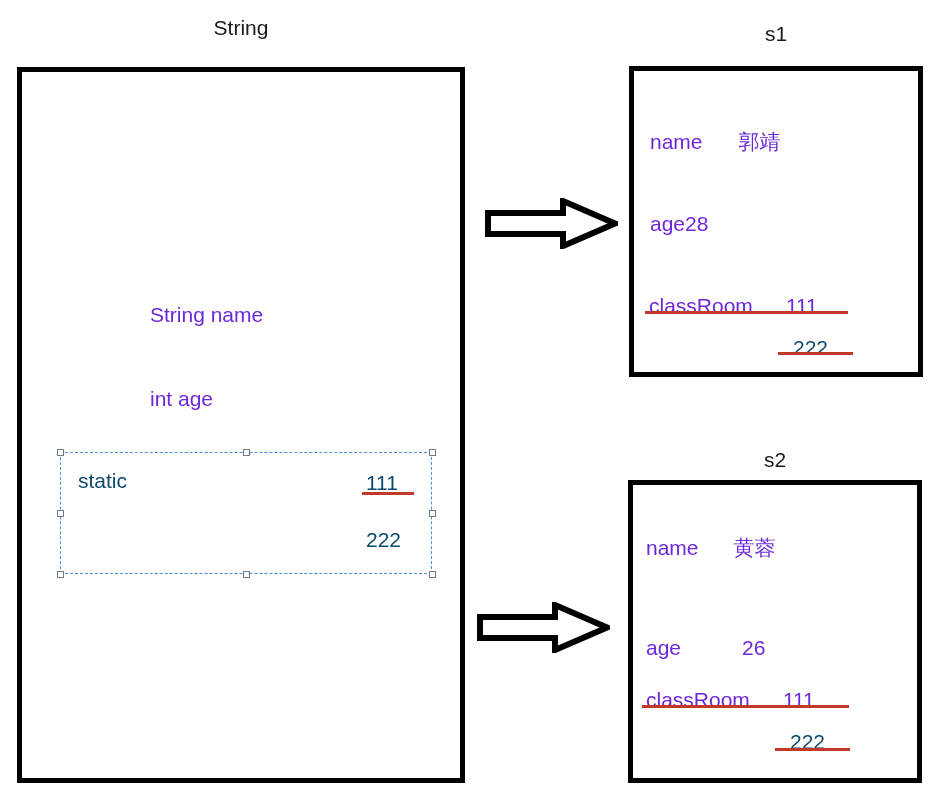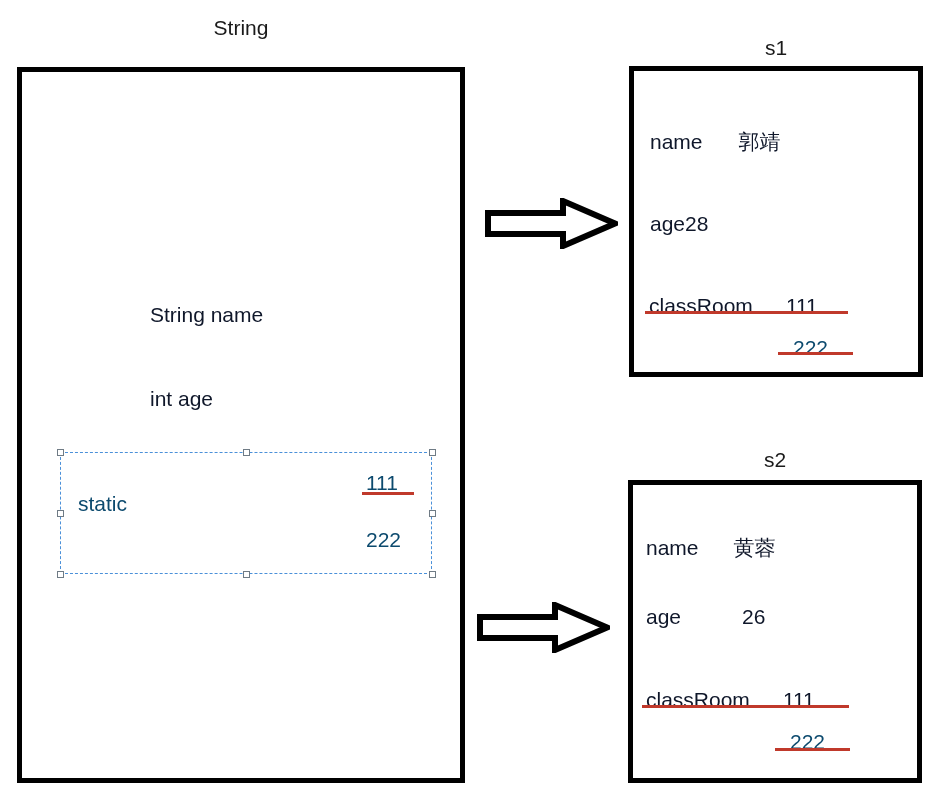--- a/index.html
+++ b/index.html
@@ -36,21 +36,21 @@
   .row {
     position: absolute;
     font-size: 21px;
     color: #1a1a1a;
     white-space: nowrap;
     display: flex;
     align-items: baseline;
   }
 
   .red { color: #0c4a6e; }
-  .blk { color: #0f172a; }
+  .blk { color: #6d28d9; }
 
   
   .strike {
     position: absolute;
     height: 3px;
     background: #c0392b;
   }
 
   
   .selection {
@@ -94,35 +94,35 @@
     <div class="handle" style="left:-4px;  top:-4px;"></div>
     <div class="handle" style="left:182px; top:-4px;"></div>
     <div class="handle" style="left:368px; top:-4px;"></div>
     <div class="handle" style="left:-4px;  top:57px;"></div>
     <div class="handle" style="left:368px; top:57px;"></div>
     <div class="handle" style="left:-4px;  top:118px;"></div>
     <div class="handle" style="left:182px; top:118px;"></div>
     <div class="handle" style="left:368px; top:118px;"></div>
   </div>
 
-  <div class="row" style="left:78px; top:492px;">
+  <div class="row" style="left:78px; top:469px;">
     <span class="red">static</span>
   </div>
 
 
   <div class="row" style="left:366px; top:471px;">
     <span class="red">111</span>
   </div>
   <div class="strike" style="left:362px; top:492px; width:52px;"></div>
 
   <div class="row" style="left:366px; top:528px;">
     <span class="red">222</span>
   </div>
 
-  <div class="box-title" style="left:629px; top:36px; width:294px;">s1</div>
+  <div class="box-title" style="left:629px; top:22px; width:294px;">s1</div>
 
   <div class="uml-box" style="left:629px; top:66px; width:294px; height:311px;"></div>
 
   <div class="row" style="left:650px; top:128px;">
     <span class="blk">name</span>
     <span class="blk" style="margin-left:36px;">郭靖</span>
   </div>
 
   <div class="row" style="left:650px; top:212px;">
     <span class="blk">age</span>
@@ -144,21 +144,21 @@
 
   <div class="uml-box" style="left:628px; top:480px; width:294px; height:303px;"></div>
 
   <div class="row" style="left:646px; top:518px;">
     <span class="blk">name</span>
     <span class="blk" style="margin-left:35px;margin-top:16px;">黄蓉</span>
   </div>
 
   <div class="row" style="left:646px; top:605px;">
     <span class="blk">age</span>
-    <span class="blk" style="margin-left:61px;">26</span>
+    <span class="blk" style="margin-left:61px;margin-top:31px;">26</span>
   </div>
 
   <div class="row" style="left:646px; top:688px;">
     <span class="blk">classRoom</span>
     <span class="blk" style="margin-left:33px;">111</span>
   </div>
   <div class="strike" style="left:642px; top:705px; width:207px;"></div>
 
   <div class="row" style="left:790px; top:730px;">
     <span class="red">222</span>

